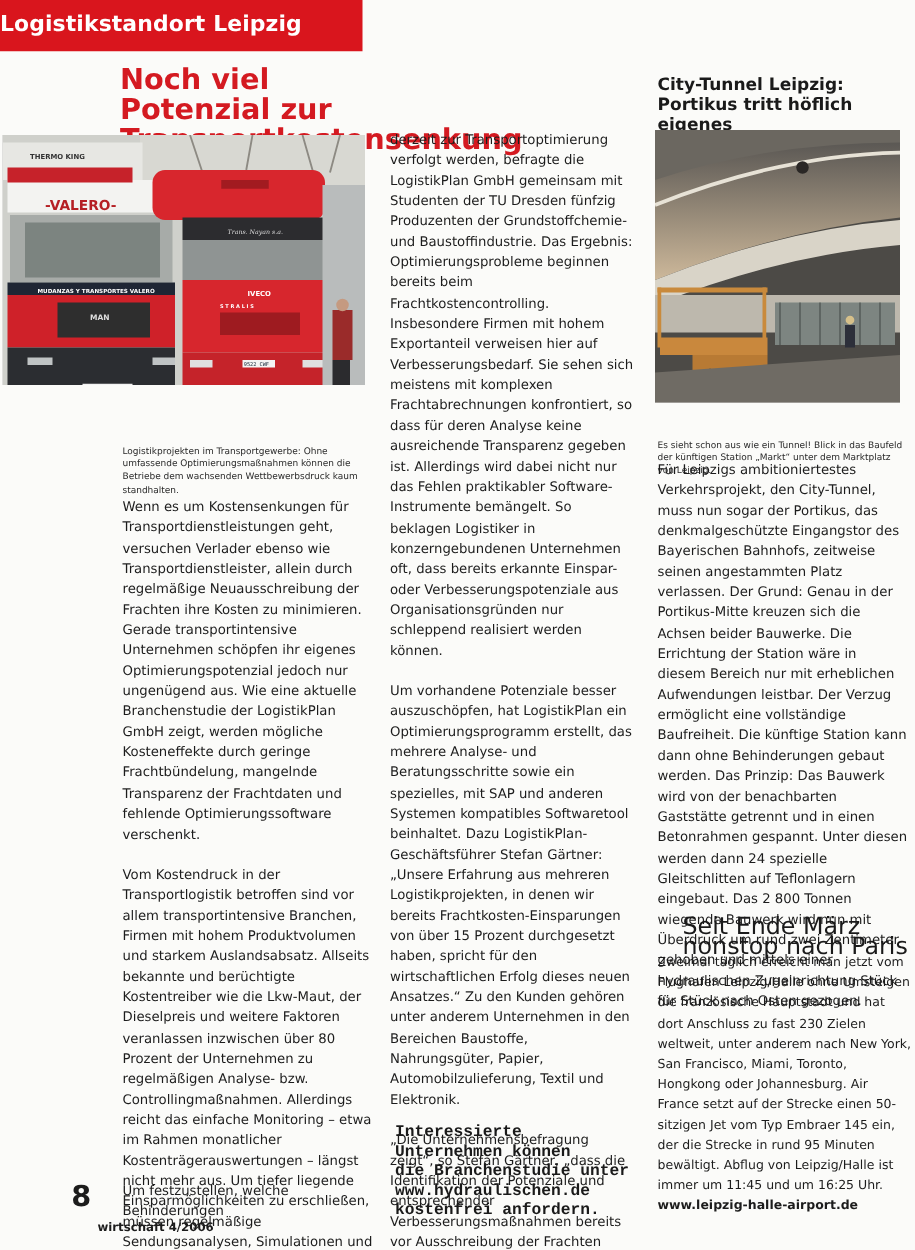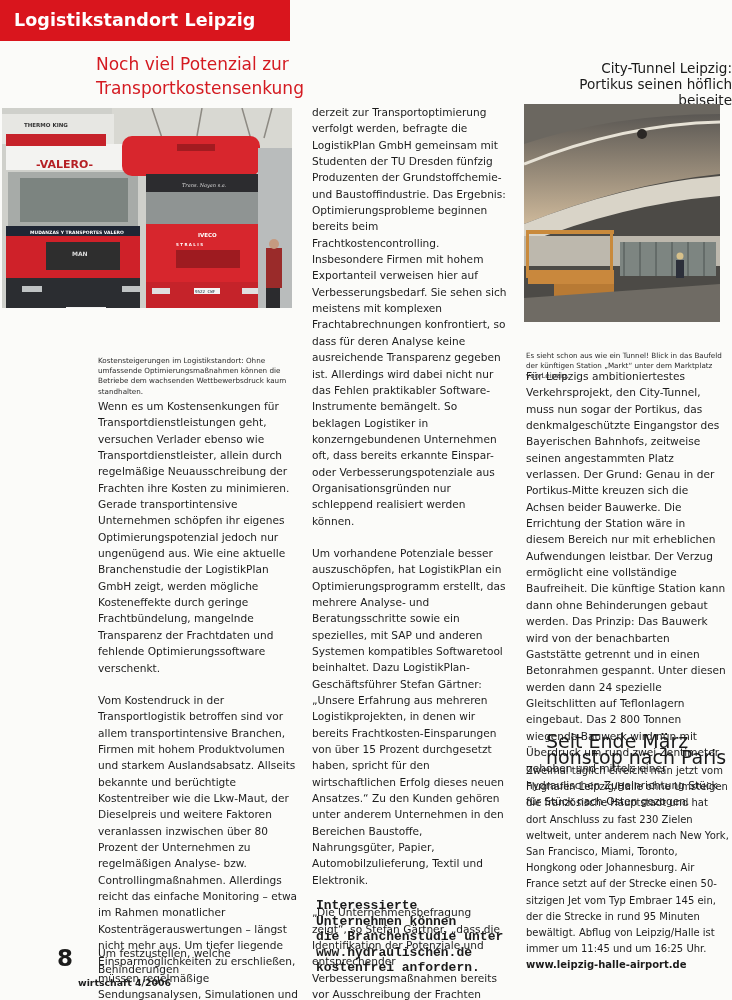--- a/index.html
+++ b/index.html
@@ -4,47 +4,47 @@
 <style>
   html, body { margin: 0; padding: 0; }
   body {
     width: 732px; height: 1000px; position: relative; overflow: hidden;
     background: #fbfbf9; color: #1c1c1c;
     font-family: "DejaVu Sans", sans-serif;
   }
   .section-banner {
     position: absolute; left: 0; top: 0; width: 290px; height: 41px;
     background: #d9151d; color: #fff;
-    font-size: 17.5px; font-weight: bold; line-height: 41px; padding-left: 14px;
+    font-size: 17.5px; font-weight: bold; line-height: 41px; 
     box-sizing: border-box; letter-spacing: 0.1px;
   }
   .headline {
     position: absolute; left: 96px; top: 52px; width: 240px;
-    color: #d41a21; font-size: 17px; font-weight: normal; line-height: 24px;
+    color: #d41a21; font-size: 23px; font-weight: bold; line-height: 24px;
   }
   .photo {
     position: absolute; overflow: hidden;
   }
   .truck-photo { left: 2px; top: 108px; width: 290px; height: 200px; background: #c9c9c5; }
   .tunnel-photo { left: 524px; top: 104px; width: 196px; height: 218px; background: #6e6a62; }
 
   .caption {
     position: absolute; font-size: 7.2px; line-height: 10.2px; color: #2a2a2a;
   }
   .body-col {
     position: absolute; font-size: 10.6px; line-height: 16.35px; color: #1c1c1c;
   }
   .body-col p { margin: 0 0 16px 0; }
   .col1 { left: 98px; top: 398px; width: 200px; }
   .col2 { left: 312px; top: 104px; width: 196px; }
   .col3 { left: 526px; top: 368px; width: 200px; }
 
   .right-title {
     position: absolute; left: 526px; top: 60px; width: 206px;
-    font-size: 13.6px; font-weight: normal; line-height: 16px; color: #1a1a1a; text-align: right;
+    font-size: 13.6px; font-weight: bold; line-height: 16px; color: #1a1a1a;
   }
   .cta {
     position: absolute; left: 316px; top: 898px; width: 195px;
     font-size: 13px; font-weight: bold; line-height: 15.5px; color: #1a1a1a; font-family: Liberation Mono, monospace;
   }
   .sub-title {
     position: absolute; left: 526px; top: 734px; width: 200px;
     font-size: 19px; font-weight: normal; line-height: 15.6px; color: #1a1a1a; margin-left: 20px;
   }
   .airport-text {
@@ -119,21 +119,21 @@
 
     <rect x="256" y="40" width="34" height="160" fill="#b9bcbc"></rect>
     <rect x="264" y="140" width="16" height="40" fill="#9a2b2a"></rect>
     <circle cx="272" cy="136" r="5" fill="#c59a80"></circle>
     <rect x="264" y="180" width="14" height="40" fill="#2b2b2e"></rect>
 
     <rect x="0" y="212" width="290" height="24" fill="#a9aba8"></rect>
   </svg>
 </div>
 
-<div class="caption" style="left:98px; top:356px; width:200px;">Kostensteigerungen im Logistikstandort: Ohne umfassende Optimierungsmaßnahmen können die Betriebe dem wachsenden Wettbewerbsdruck kaum standhalten.</div>
+<div class="caption" style="left:98px; top:356px; width:200px;">Logistikprojekten im Transportgewerbe: Ohne umfassende Optimierungsmaßnahmen können die Betriebe dem wachsenden Wettbewerbsdruck kaum standhalten.</div>
 
 <div class="body-col col1">
   <p>Wenn es um Kostensenkungen für Transportdienstleistungen geht, versuchen Verlader ebenso wie Transportdienstleister, allein durch regelmäßige Neuausschreibung der Frachten ihre Kosten zu minimieren. Gerade transportintensive Unternehmen schöpfen ihr eigenes Optimierungspotenzial jedoch nur ungenügend aus. Wie eine aktuelle Branchenstudie der LogistikPlan GmbH zeigt, werden mögliche Kosteneffekte durch geringe Frachtbündelung, mangelnde Transparenz der Frachtdaten und fehlende Optimierungssoftware verschenkt.</p>
   <p>Vom Kostendruck in der Transportlogistik betroffen sind vor allem transportintensive Branchen, Firmen mit hohem Produktvolumen und starkem Auslandsabsatz. Allseits bekannte und berüchtigte Kostentreiber wie die Lkw-Maut, der Dieselpreis und weitere Faktoren veranlassen inzwischen über 80 Prozent der Unternehmen zu regelmäßigen Analyse- bzw. Controllingmaßnahmen. Allerdings reicht das einfache Monitoring – etwa im Rahmen monatlicher Kostenträgerauswertungen – längst nicht mehr aus. Um tiefer liegende Einsparmöglichkeiten zu erschließen, müssen regelmäßige Sendungsanalysen, Simulationen und entsprechende Optimierungsmaßnahmen stattfinden, und zwar am besten in Zusammenarbeit zwischen Logistikdienstleister und Verlader.</p>
 </div>
 
 <div class="last-line">Um festzustellen, welche Behinderungen</div>
 
 <div class="body-col col2">
   <p>derzeit zur Transportoptimierung verfolgt werden, befragte die LogistikPlan GmbH gemeinsam mit Studenten der TU Dresden fünfzig Produzenten der Grundstoffchemie- und Baustoffindustrie. Das Ergebnis: Optimierungsprobleme beginnen bereits beim Frachtkostencontrolling. Insbesondere Firmen mit hohem Exportanteil verweisen hier auf Verbesserungsbedarf. Sie sehen sich meistens mit komplexen Frachtabrechnungen konfrontiert, so dass für deren Analyse keine ausreichende Transparenz gegeben ist. Allerdings wird dabei nicht nur das Fehlen praktikabler Software-Instrumente bemängelt. So beklagen Logistiker in konzerngebundenen Unternehmen oft, dass bereits erkannte Einspar- oder Verbesserungspotenziale aus Organisationsgründen nur schleppend realisiert werden können.</p>
@@ -143,21 +143,21 @@
 
 <div class="cta">
   <div>Interessierte Unternehmen können</div>
   <div>die Branchenstudie unter</div>
   <div>www.hydraulischen.de</div>
   <div>kostenfrei anfordern.</div>
 </div>
 
 <div class="right-title">
   <div>City-Tunnel Leipzig:</div>
-  <div>Portikus seinen höflich beiseite</div>
+  <div>Portikus tritt höflich eigenes</div>
 </div>
 
 <div class="photo tunnel-photo" title="Baufeld der künftigen Station Markt mit Hebebühne">
   <svg width="196" height="218" viewBox="0 0 196 218">
     <defs>
       <linearGradient id="ceil" x1="0" y1="0" x2="0" y2="1">
         <stop offset="0" stop-color="#5b5854"></stop>
         <stop offset="1" stop-color="#cdb89a"></stop>
       </linearGradient>
     </defs>

